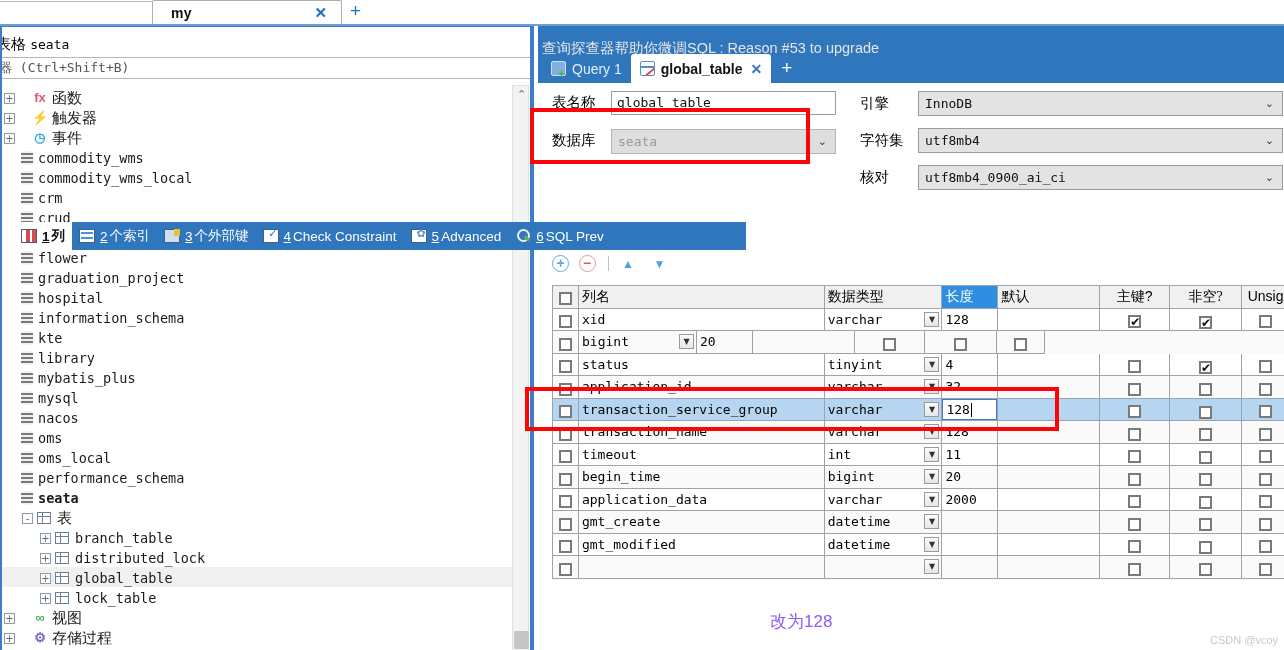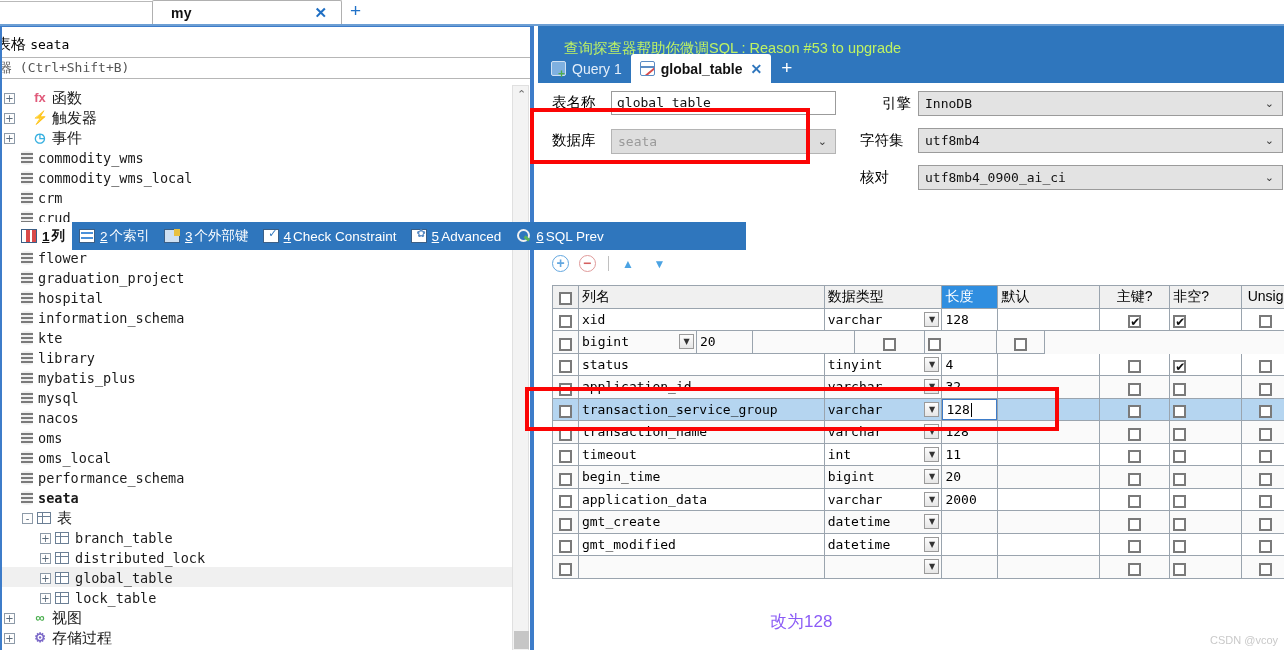--- a/index.html
+++ b/index.html
@@ -125,22 +125,22 @@
   
   .rpanel {
     position: absolute; left: 538px; top: 26px; width: 746px; height: 624px;
     background: #fff;
   }
   .rp-head {
     position: absolute; left: 0; top: 0; width: 746px; height: 57px;
     background: #2f76bd;
   }
   .rp-head .hint {
-    position: absolute; left: 4px; top: 13px; color: #bef264;
-    font-size: 14.5px; white-space: nowrap; margin-left: 22px;
+    position: absolute; left: 4px; top: 13px; color: #e5e5e5;
+    font-size: 14.5px; white-space: nowrap;
   }
   .rp-tabs { position: absolute; left: 4px; top: 28px; height: 29px; }
   .rp-tab {
     display: inline-flex; align-items: center; height: 29px;
     padding: 0 9px; color: #e3eefa; font-size: 14px; white-space: nowrap;
     vertical-align: top; cursor: pointer;
   }
   .rp-tab.on {
     background: #ffffff; color: #111; font-weight: bold;
     border-radius: 3px 3px 0 0;
@@ -264,21 +264,21 @@
     border-right: 1px solid #9aa4ae; border-bottom: 1px solid #9aa4ae;
     padding: 0 3px; line-height: 21px; overflow: hidden; white-space: nowrap;
     position: relative;
   }
   .c-chk { width: 26px; text-align: center; }
   .c-name { width: 246px; }
   .c-type { width: 118px; }
   .c-len { width: 56px; }
   .c-def { width: 102px; }
   .c-pk { width: 70px; text-align: center; }
-  .c-nn { width: 72px; text-align: left; }
+  .c-nn { width: 72px; text-align: center; font-family: Liberation Serif, serif; }
   .c-uns { width: 48px; text-align: center; }
   .cbx {
     display: inline-block; width: 13px; height: 13px; border: 2px solid #7a7a7a;
     background: #fff; vertical-align: middle; position: relative; margin-top: 3px;
   }
   .cbx.on::after {
     content: "✔"; position: absolute; left: 0px; top: -5px;
     font-family: "DejaVu Sans", sans-serif; font-size: 12px; color: #111;
   }
   .dd {
@@ -386,21 +386,21 @@
     <div class="form-area">
       <div class="fl" style="left:14px; top:10px;">表名称</div>
       <div class="fi" style="left:73px; top:8px; width:225px;">global_table</div>
 
       <div class="fl" style="left:14px; top:48px;">数据库</div>
       <div class="fsel fi dis" style="left:73px; top:46px; width:225px;">
         <span>seata</span>
         <span class="chev">⌄</span>
       </div>
 
-      <div class="fl" style="left:322px; top:11px;margin-left:22px;">引擎</div>
+      <div class="fl" style="left:322px; top:11px;">引擎</div>
       <div class="fsel" style="left:380px; top:8px; width:365px;">
         <span>InnoDB</span>
         <span class="chev">⌄</span>
       </div>
 
       <div class="fl" style="left:322px; top:48px;">字符集</div>
       <div class="fsel" style="left:380px; top:45px; width:365px;">
         <span>utf8mb4</span>
         <span class="chev">⌄</span>
       </div>

